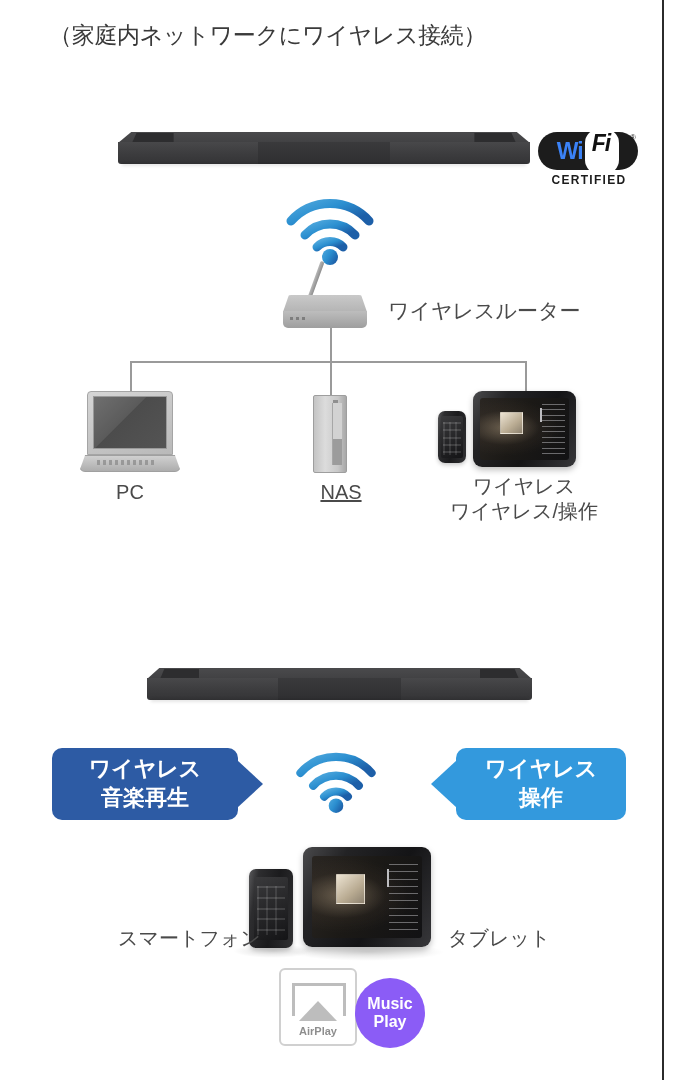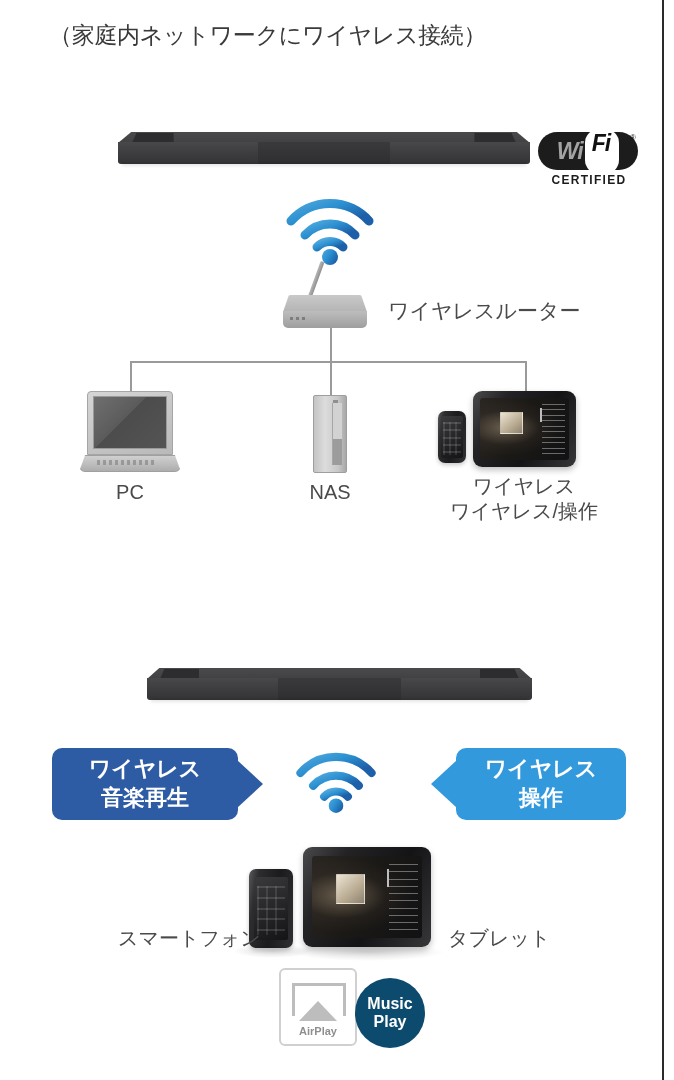--- a/index.html
+++ b/index.html
@@ -120,24 +120,23 @@
     position: relative;
     width: 100px;
     height: 38px;
     background: #1c1c1c;
     border-radius: 19px;
     display: flex;
     align-items: center;
     justify-content: center;
   }
   .wifi-cert .wi {
-    color: #a3a3a3;
+    color: #3b82f6;
     font-size: 23px;
     font-weight: bold;
-    font-style: italic;
     letter-spacing: -1px;
     padding-right: 2px;
   }
   .wifi-cert .fi-pill {
     background: #ffffff;
     color: #111111;
     font-size: 23px;
     font-weight: bold;
     font-style: italic;
     letter-spacing: -1px;
@@ -427,21 +426,21 @@
     bottom: 7px; left: 0; right: 0;
     text-align: center;
     font-size: 11px;
     font-weight: bold;
     color: #8e8e8e;
   }
   .musicplay-badge {
     position: absolute;
     width: 70px; height: 70px;
     border-radius: 50%;
-    background: #0c4a6e;
+    background: #8b5cf6;
     color: #ffffff;
     font-size: 16px;
     font-weight: bold;
     line-height: 1.1;
     display: flex;
     align-items: center;
     justify-content: center;
     text-align: center;
     white-space: pre-line;
   }
@@ -513,21 +512,21 @@
     <div class="base"></div>
     <div class="keys"></div>
   </div>
   <div class="label" style="left:79px; top:481px; width:102px;">PC</div>
 
   <div class="nas" style="left:313px; top:395px; width:34px; height:78px;">
     <div class="shell"></div>
     <div class="slot"></div>
     <div class="dot"></div>
   </div>
-  <div class="label" style="left:279px; top:481px; width:102px;">NAS</div>
+  <div class="label" style="left:290px; top:481px; width:102px;text-decoration:underline;">NAS</div>
 
   <div class="phone" style="left:438px; top:411px; width:28px; height:52px;">
     <div class="frame"></div>
     <div class="pscreen"></div>
     <div class="pkeys"></div>
   </div>
   <div class="tablet" style="left:473px; top:391px; width:103px; height:76px;">
     <div class="tframe"></div>
     <div class="tscreen">
       <div class="art"></div>

